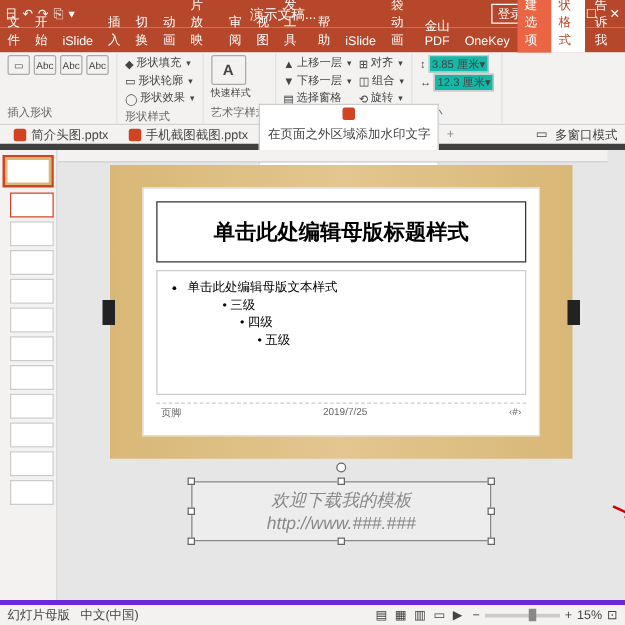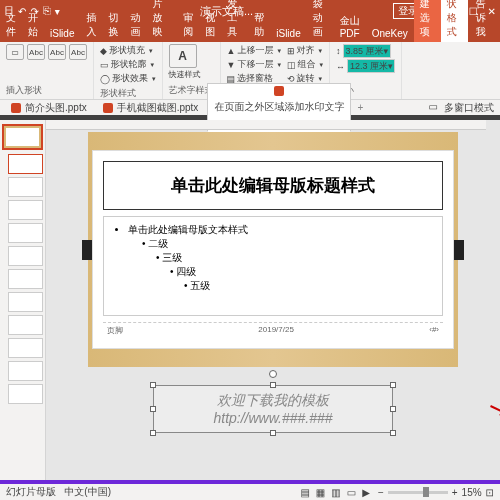--- a/index.html
+++ b/index.html
@@ -40,21 +40,21 @@
 .thumb-main { border: 2px solid #d04424; margin-bottom: 4px; }
 .thumb-main .mini { background: #d9b877; height: 22px; padding: 2px; }
 .thumb-main .mini-inner { background: #fff; height: 100%; }
 .thumb { border: 1px solid #ccc; height: 20px; margin-bottom: 3px; margin-left: 6px; background: #fff; }
 .thumb.sel { border: 1px solid #d04424; }
 
 .canvas { flex: 1; position: relative; display: flex; flex-direction: column; align-items: center; padding-top: 12px; }
 .ruler { position: absolute; top: 0; left: 0; right: 14px; height: 10px; background: #f3f2f1; border-bottom: 1px solid #ccc; }
 
 .slide-wrap { width: 370px; }
-.wood { background: linear-gradient(90deg, #d9b877, #e3c690, #d9b877); padding: 18px 4px; position: relative; }
+.wood { background: linear-gradient(90deg, #d9b877, #e3c690, #d9b877); padding: 18px 26px; position: relative; }
 .wood::before, .wood::after { content: ""; position: absolute; width: 10px; height: 20px; background: #222; top: 50%; transform: translateY(-50%); }
 .wood::before { left: -6px; }
 .wood::after { right: -6px; }
 .slide { background: #fff; padding: 10px; border: 1px solid #ddd; }
 .slide-title { border: 1px solid #333; text-align: center; padding: 12px 4px; font-size: 17px; font-weight: bold; }
 .slide-body { border: 1px solid #ccc; margin-top: 6px; padding: 6px 10px; min-height: 100px; font-size: 10px; }
 .slide-body ul { list-style: disc; padding-left: 14px; }
 .slide-body ul ul { list-style: none; }
 .slide-body ul ul li::before { content: "• "; }
 .slide-foot { display: flex; justify-content: space-between; margin-top: 6px; font-size: 8px; color: #666; border-top: 1px dashed #ccc; padding: 2px 4px; }
@@ -248,21 +248,20 @@
   <div class="canvas">
     <div class="ruler"></div>
     <div class="slide-wrap">
       <div class="wood">
         <div class="slide">
           <div class="slide-title">单击此处编辑母版标题样式</div>
           <div class="slide-body">
             <ul>
               <li>单击此处编辑母版文本样式</li>
               <ul>
-                  <li>二级</li>
                 <ul>
                     <li>三级</li>
                   <ul>
                       <li>四级</li>
                     <ul>
                         <li>五级</li>
                       </ul>
                   </ul>
                 </ul>
               </ul>

